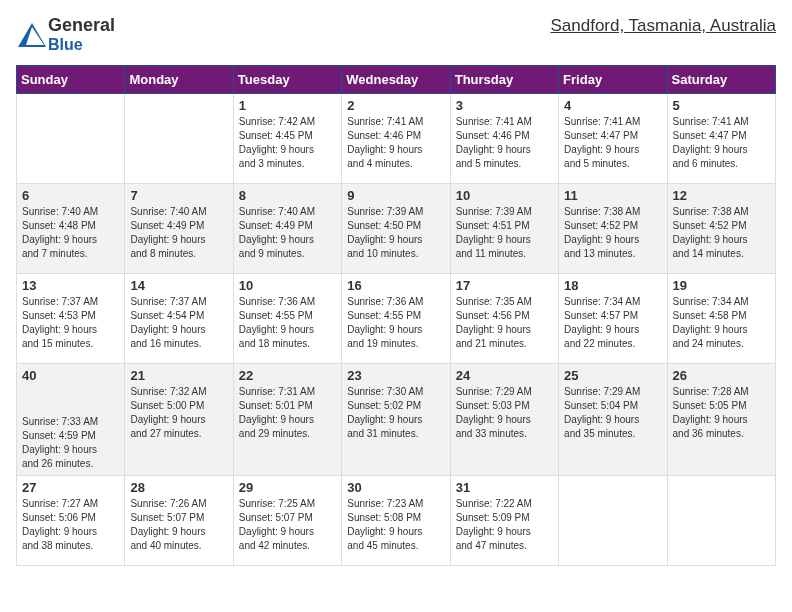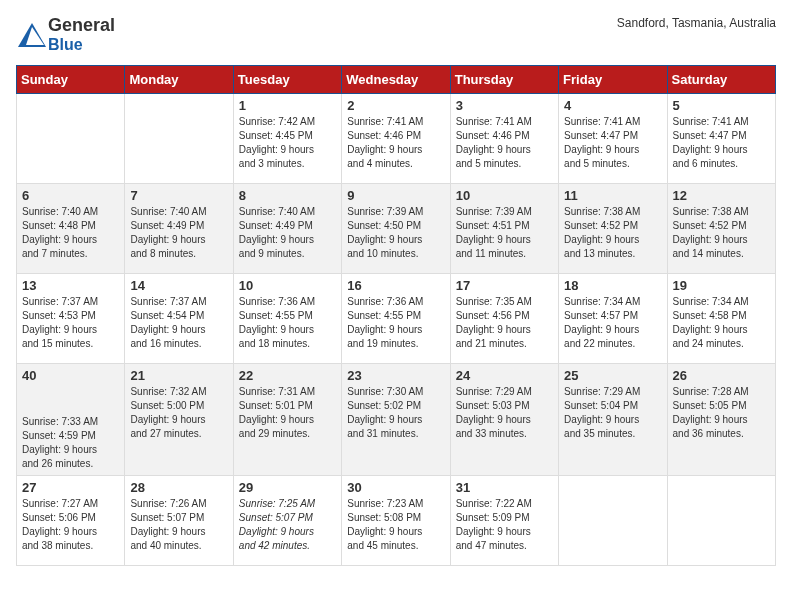--- a/index.html
+++ b/index.html
@@ -41,30 +41,31 @@
     }
     .title-block {
       text-align: right;
     }
     .month-year {
       font-size: 36px;
       color: #333;
       font-weight: normal;
     }
     .location {
-      font-size: 12px;
-      color: #333;
+      font-size: 17px;
+      color: #333;
+      text-decoration: underline;
     }
     .calendar {
       width: 100%;
       border-collapse: collapse;
       border: 1px solid #ccc;
     }
     .calendar th {
-      background-color: #b91c1c;
+      background-color: #701a75;
       color: #fff;
       font-size: 13px;
       padding: 6px 4px;
       text-align: left;
       border: 1px solid #1a5090;
       font-weight: bold;
     }
     .calendar td {
       vertical-align: top;
       padding: 4px 5px;
@@ -328,21 +329,21 @@
         </td>
         <td>
           <span class="day-num">28</span>
           <div class="day-detail" style="white-space: pre-line;">Sunrise: 7:26 AM
 Sunset: 5:07 PM
 Daylight: 9 hours
 and 40 minutes.</div>
         </td>
         <td>
           <span class="day-num">29</span>
-          <div class="day-detail" style="white-space: pre-line; font-style: italic;">Sunrise: 7:25 AM
+          <div class="day-detail" style="white-space: pre-line;">Sunrise: 7:25 AM
 Sunset: 5:07 PM
 Daylight: 9 hours
 and 42 minutes.</div>
         </td>
         <td>
           <span class="day-num">30</span>
           <div class="day-detail" style="white-space: pre-line;">Sunrise: 7:23 AM
 Sunset: 5:08 PM
 Daylight: 9 hours
 and 45 minutes.</div>

